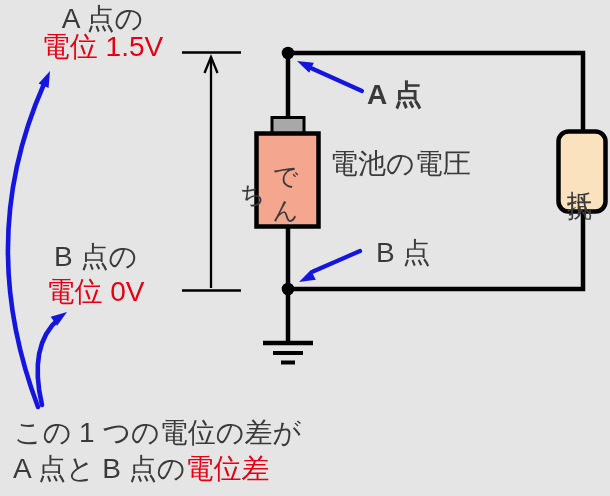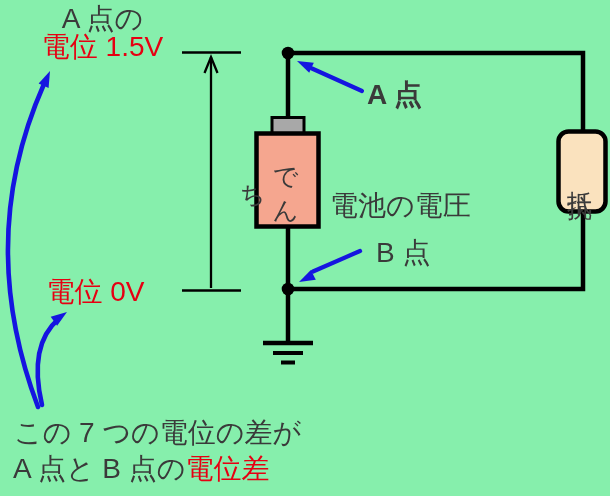--- a/index.html
+++ b/index.html
@@ -5,21 +5,21 @@
   html, body {
     margin: 0;
     padding: 0;
     background: #ffffff;
     font-family: "Liberation Sans", "DejaVu Sans", sans-serif;
   }
   #canvas {
     position: relative;
     width: 610px;
     height: 496px;
-    background: #86efac;
+    background: #e5e5e5;
     overflow: hidden;
   }
   #circuit-svg {
     position: absolute;
     left: 0;
     top: 0;
   }
   .wire { stroke: var(--color-wire); stroke-width: 4.5; fill: none; }
   .wire-thin { stroke: var(--color-wire); stroke-width: 4; fill: none; }
   .dim { stroke: var(--color-wire); stroke-width: 2.3; fill: none; }
@@ -100,28 +100,29 @@
 
     <g>
       <path class="blue-curve" d="M42,405 Q28,345 59,318.5"></path>
       <polygon class="blue-head" points="67,312 57.1,325.7 50.7,316.7"></polygon>
     </g>
   </svg>
 
   <div class="jtext centered" style="left:25px; top:4px; width:155px;">A 点の</div>
   <div class="jtext centered red-text" style="left:25px; top:32px; width:155px;">電位 1.5V</div>
 
+  <div class="jtext centered" style="left:18px; top:242px; width:155px;">B 点の</div>
   <div class="jtext centered red-text" style="left:18px; top:277px; width:155px;">電位 0V</div>
 
   <div class="jtext" style="left:367px; top:80px;font-weight:bold;">A 点</div>
   <div class="jtext" style="left:376px; top:238px;text-align:right;">B 点</div>
 
-  <div class="jtext" style="left:330px; top:149px;margin-top:42px;">電池の電圧</div>
+  <div class="jtext" style="left:330px; top:149px;">電池の電圧</div>
 
   <div class="vtext" style="left:273px; top:139px; width:30px; height:88px;">でんち</div>
   <div class="vtext" style="left:567px; top:145px; width:30px; height:60px;">抵抗</div>
 
-  <div class="jtext" style="left:14px; top:418px;">この 7 つの電位の差が</div>
+  <div class="jtext" style="left:14px; top:418px;">この 1 つの電位の差が</div>
   <div class="jtext" style="left:13px; top:454px;">
     <span>A 点と B 点の</span><span class="red-text">電位差</span>
   </div>
 
 </div>
 
 </body></html>

